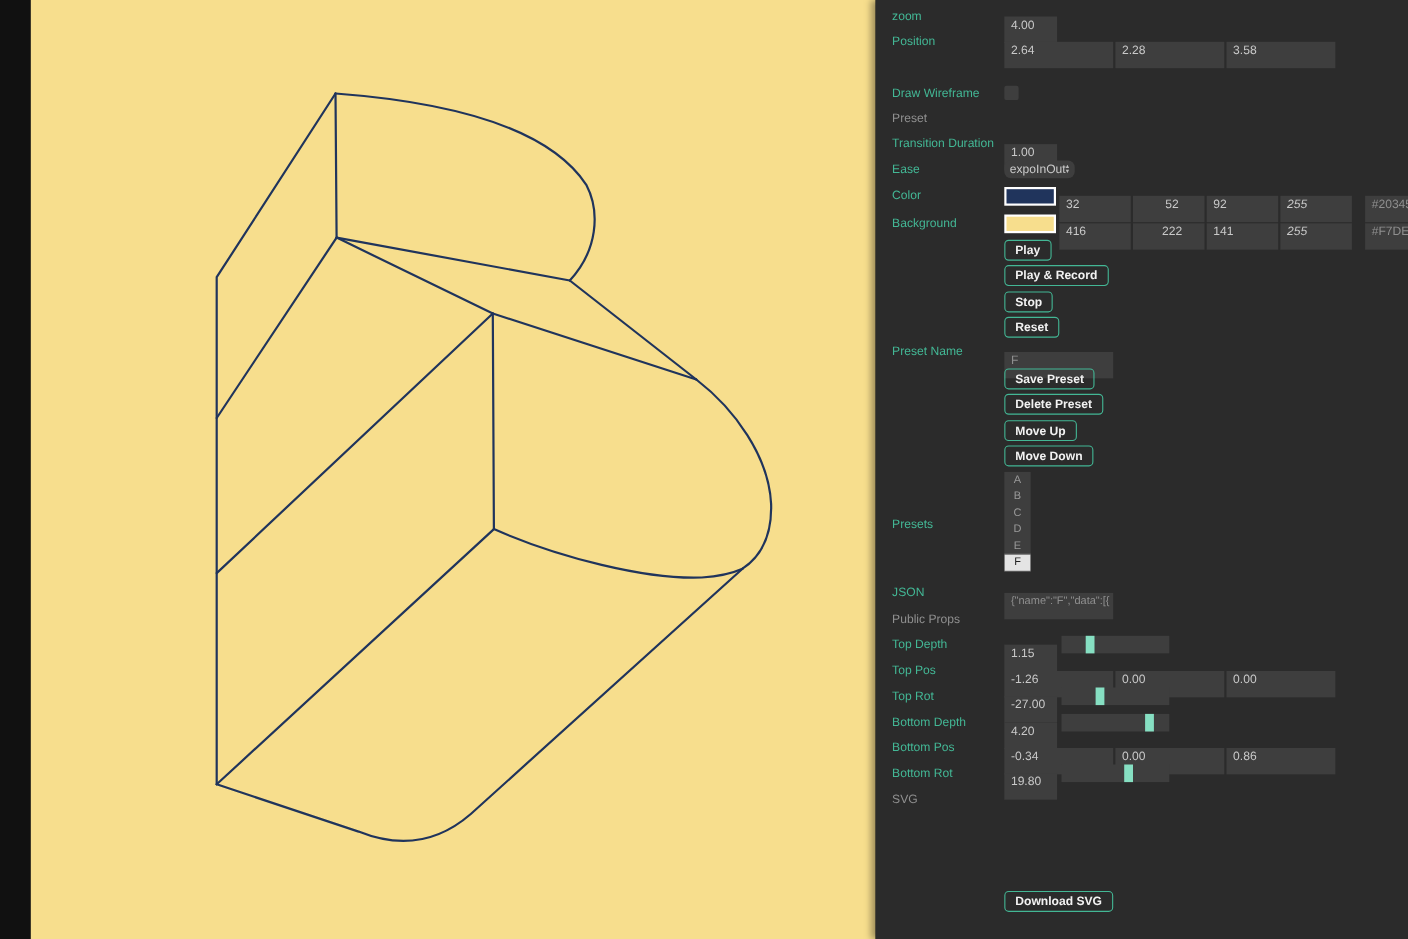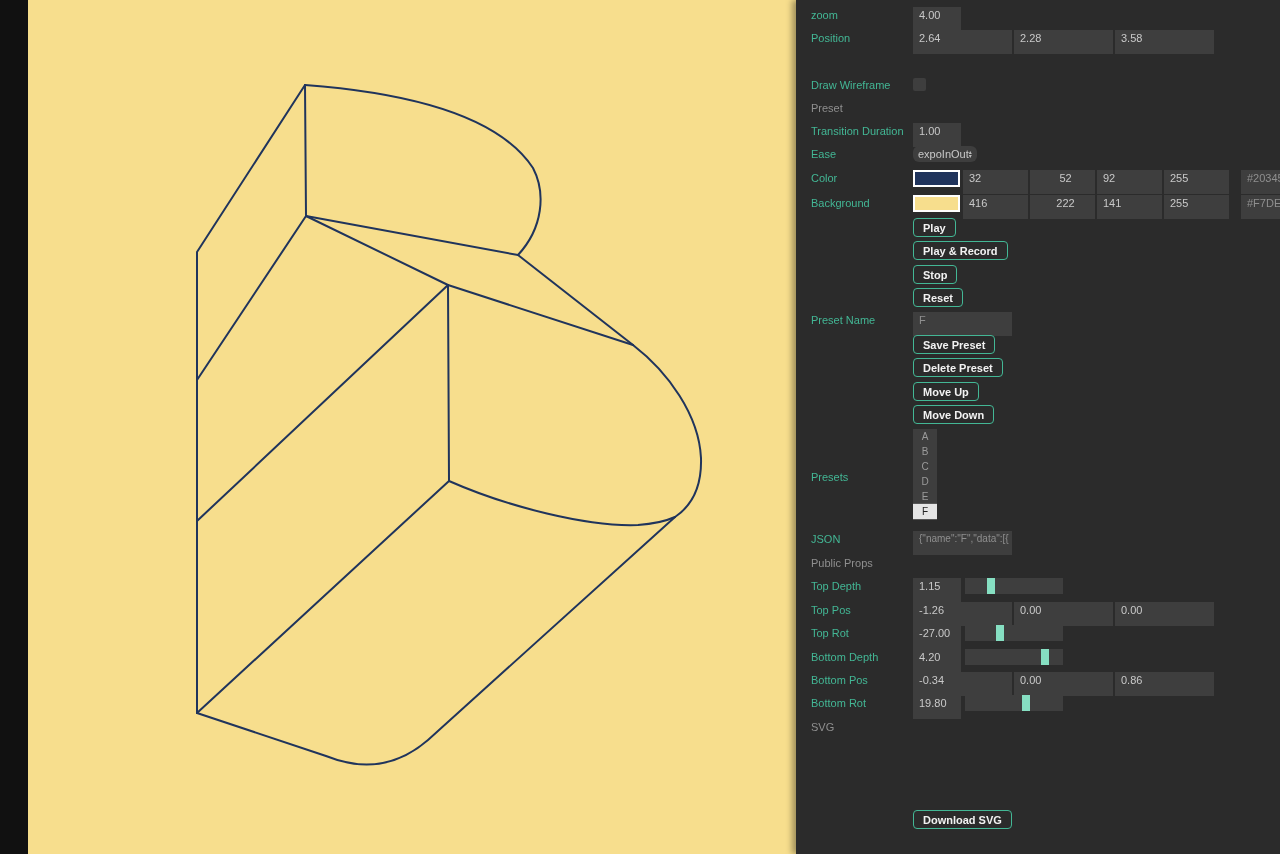--- a/index.html
+++ b/index.html
@@ -11,26 +11,26 @@
   html,body{width:1280px;height:854px;overflow:hidden;background:#111;}
   body{font-family:"Liberation Sans",sans-serif;}
   .stage{position:relative;width:1280px;height:854px;margin-left:28px;}
   .canvas{position:absolute;left:0;top:0;width:768px;height:854px;}
   .canvas svg{display:block;width:768px;height:854px;}
   .panel{position:absolute;left:768px;top:0;width:512px;height:854px;
          background:var(--panel-bg);box-shadow:-4px 0 6px rgba(0,0,0,.35);overflow:hidden;}
   .row{position:absolute;left:0;width:512px;height:18px;}
   .lbl{position:absolute;left:15px;top:0;line-height:16px;font-size:11px;color:var(--accent);white-space:nowrap;}
   .sect{position:absolute;left:15px;top:0;line-height:14px;font-size:11px;color:var(--text-dim);white-space:nowrap;}
-  .inp{position:absolute;top:0;height:24px;background:var(--control-bg);color:var(--text-light);
+  .inp{position:absolute;top:8px;height:24px;background:var(--control-bg);color:var(--text-light);
        font-size:11px;line-height:16px;padding-left:6px;white-space:nowrap;overflow:hidden;}
   .inp.dim{color:var(--text-dim);}
   .w48{left:117px;width:48px;}
   .t1{left:117px;width:99px;} .t2{left:218px;width:99px;} .t3{left:319px;width:99px;}
-  .c1{left:167px;width:65px;} .c2{left:234px;width:65px;text-align:center;} .c3{left:301px;width:65px;} .c4{left:368px;width:65px;}
+  .c1{left:167px;width:65px;} .c2{left:234px;width:65px;text-align:center;} .c3{left:301px;width:65px;} .c4{left:368px;width:65px;font-style:italic;}
   .chex{left:445px;width:67px;color:var(--text-dim);}
   .btn{position:absolute;left:117px;top:0;height:19px;padding:0 9px;font-size:11px;font-weight:600;
        line-height:16px;color:var(--button-text);background:transparent;border:1.5px solid var(--accent);
        border-radius:4px;cursor:pointer;font-family:"Liberation Sans",sans-serif;}
   .checkbox{position:absolute;left:117px;top:1px;width:13px;height:13px;background:var(--control-bg);border-radius:2px;}
   .swatch{position:absolute;left:117px;top:0;width:47px;height:17px;background:#fff;padding:2px;}
   .swin{width:100%;height:100%;}
   .select{position:absolute;left:117px;top:0;height:16px;background:var(--control-bg);color:var(--text-light);
           font-size:11px;line-height:16px;padding:0 5px;display:flex;align-items:center;gap:0;border-radius:6px;}
   .arrows{display:flex;flex-direction:column;justify-content:center;line-height:4px;color:#bbb;}

